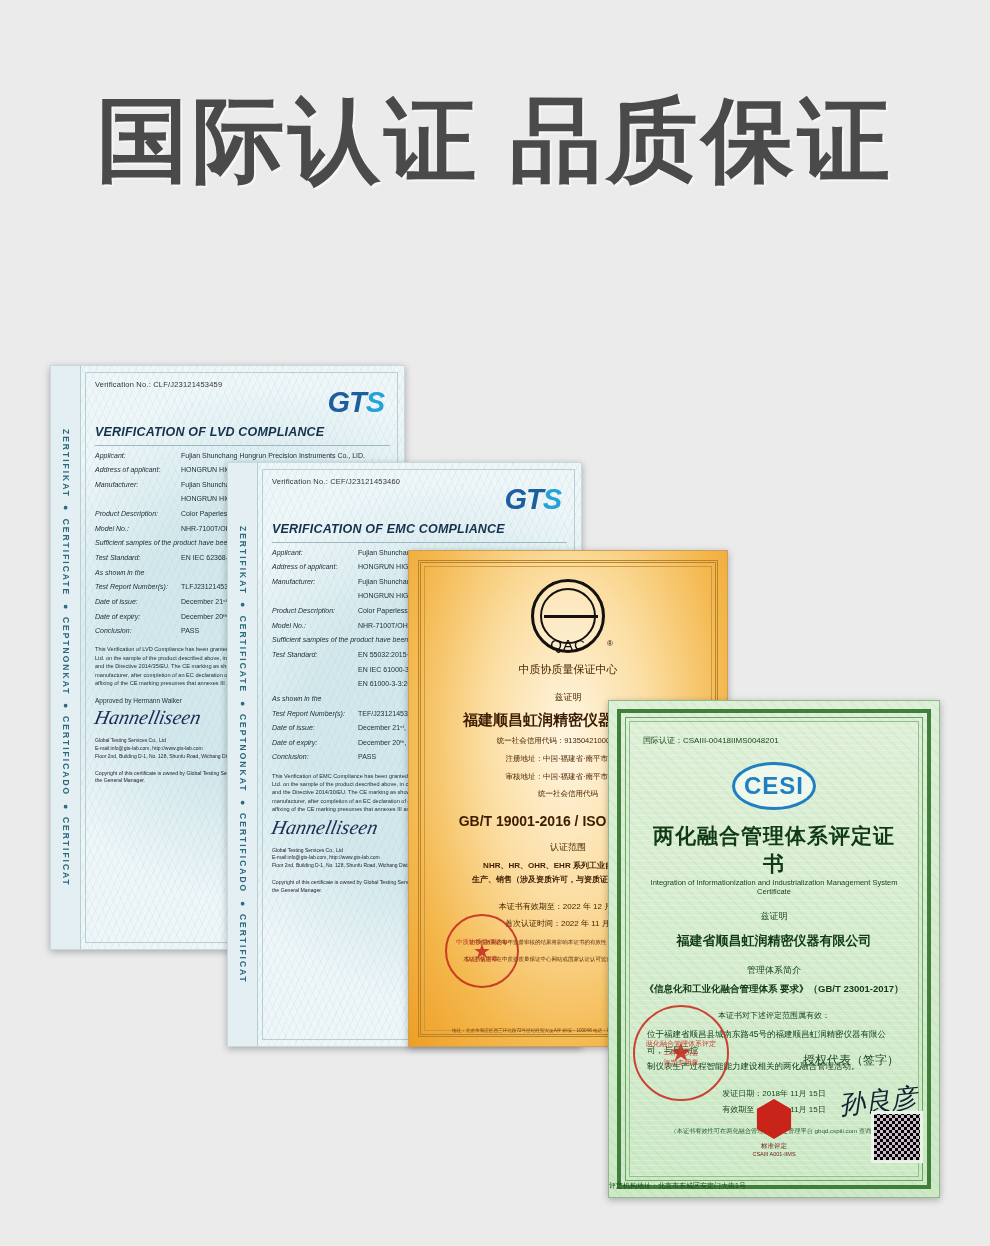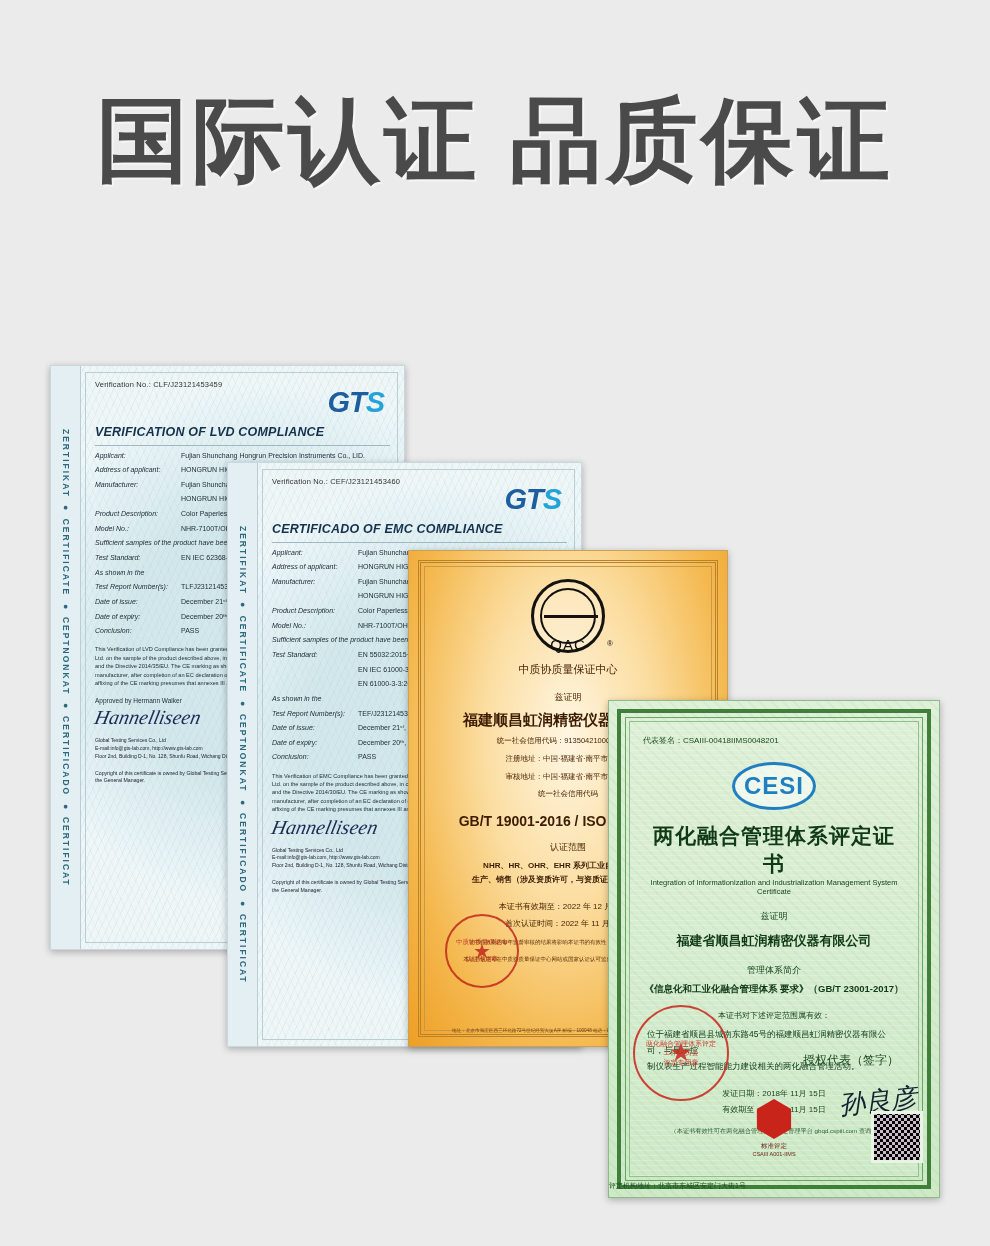--- a/index.html
+++ b/index.html
@@ -493,21 +493,21 @@
     </div>
   </div>
 
   <div class="cert gts" style="left:227px; top:462px; width:355px; height:585px;">
     <div class="guilloche"></div>
     <div class="sideband">ZERTIFIKAT ● CERTIFICATE ● CEPTNONKAT ● CERTIFICADO ● CERTIFICAT</div>
     <div class="innerborder"></div>
     <div class="body">
       <div class="vno">Verification No.:  CEF/J23121453460</div>
       <div class="brand">GT<span class="dot">S</span></div>
-      <div class="title">CERTIFICADO OF EMC COMPLIANCE</div>
+      <div class="title">VERIFICATION OF EMC COMPLIANCE</div>
       <div class="rule"></div>
 
       <div class="row">
           <div class="lbl">Applicant:</div>
           <div class="val">Fujian Shunchang Hongrun Precision Instruments Co., LID.</div>
         </div>
       <div class="row">
           <div class="lbl">Address of applicant:</div>
           <div class="val">HONGRUN HIGH TECH PARK</div>
         </div>
@@ -609,21 +609,21 @@
     </div>
     <div class="iaf">IAF</div>
     <div class="bottomnote">地址：北京市海淀区西三环北路72号世纪经贸大厦A座 邮编：100048 电话：010-00000000 网址：www.caq.org.cn</div>
   </div>
 
   <div class="cert cesi" style="left:608px; top:700px; width:332px; height:498px;">
     <div class="frameA"></div>
     <div class="frameB"></div>
     <div class="frameC"></div>
     <div class="content">
-      <div class="certno">代表签名：CSAIII-00418IIMS0048201</div>
+      <div class="certno">国际认证：CSAIII-00418IIMS0048201</div>
       <div class="cesi-logo">CESI</div>
       <div class="bigtitle">两化融合管理体系评定证书</div>
       <div class="entitle">Integration of Informationization and Industrialization Management System Certificate</div>
       <div class="zm">兹证明</div>
       <div class="company">福建省顺昌虹润精密仪器有限公司</div>
       <div class="midrow">管理体系简介</div>
       <div class="std">《信息化和工业化融合管理体系 要求》（GB/T 23001-2017）</div>
       <div class="scope-title">本证书对下述评定范围属有效：</div>
       <div class="scope" style="white-space:pre-line">位于福建省顺昌县城南东路45号的福建顺昌虹润精密仪器有限公司，与显示控
 制仪表生产过程智能能力建设相关的两化融合管理活动。</div>

